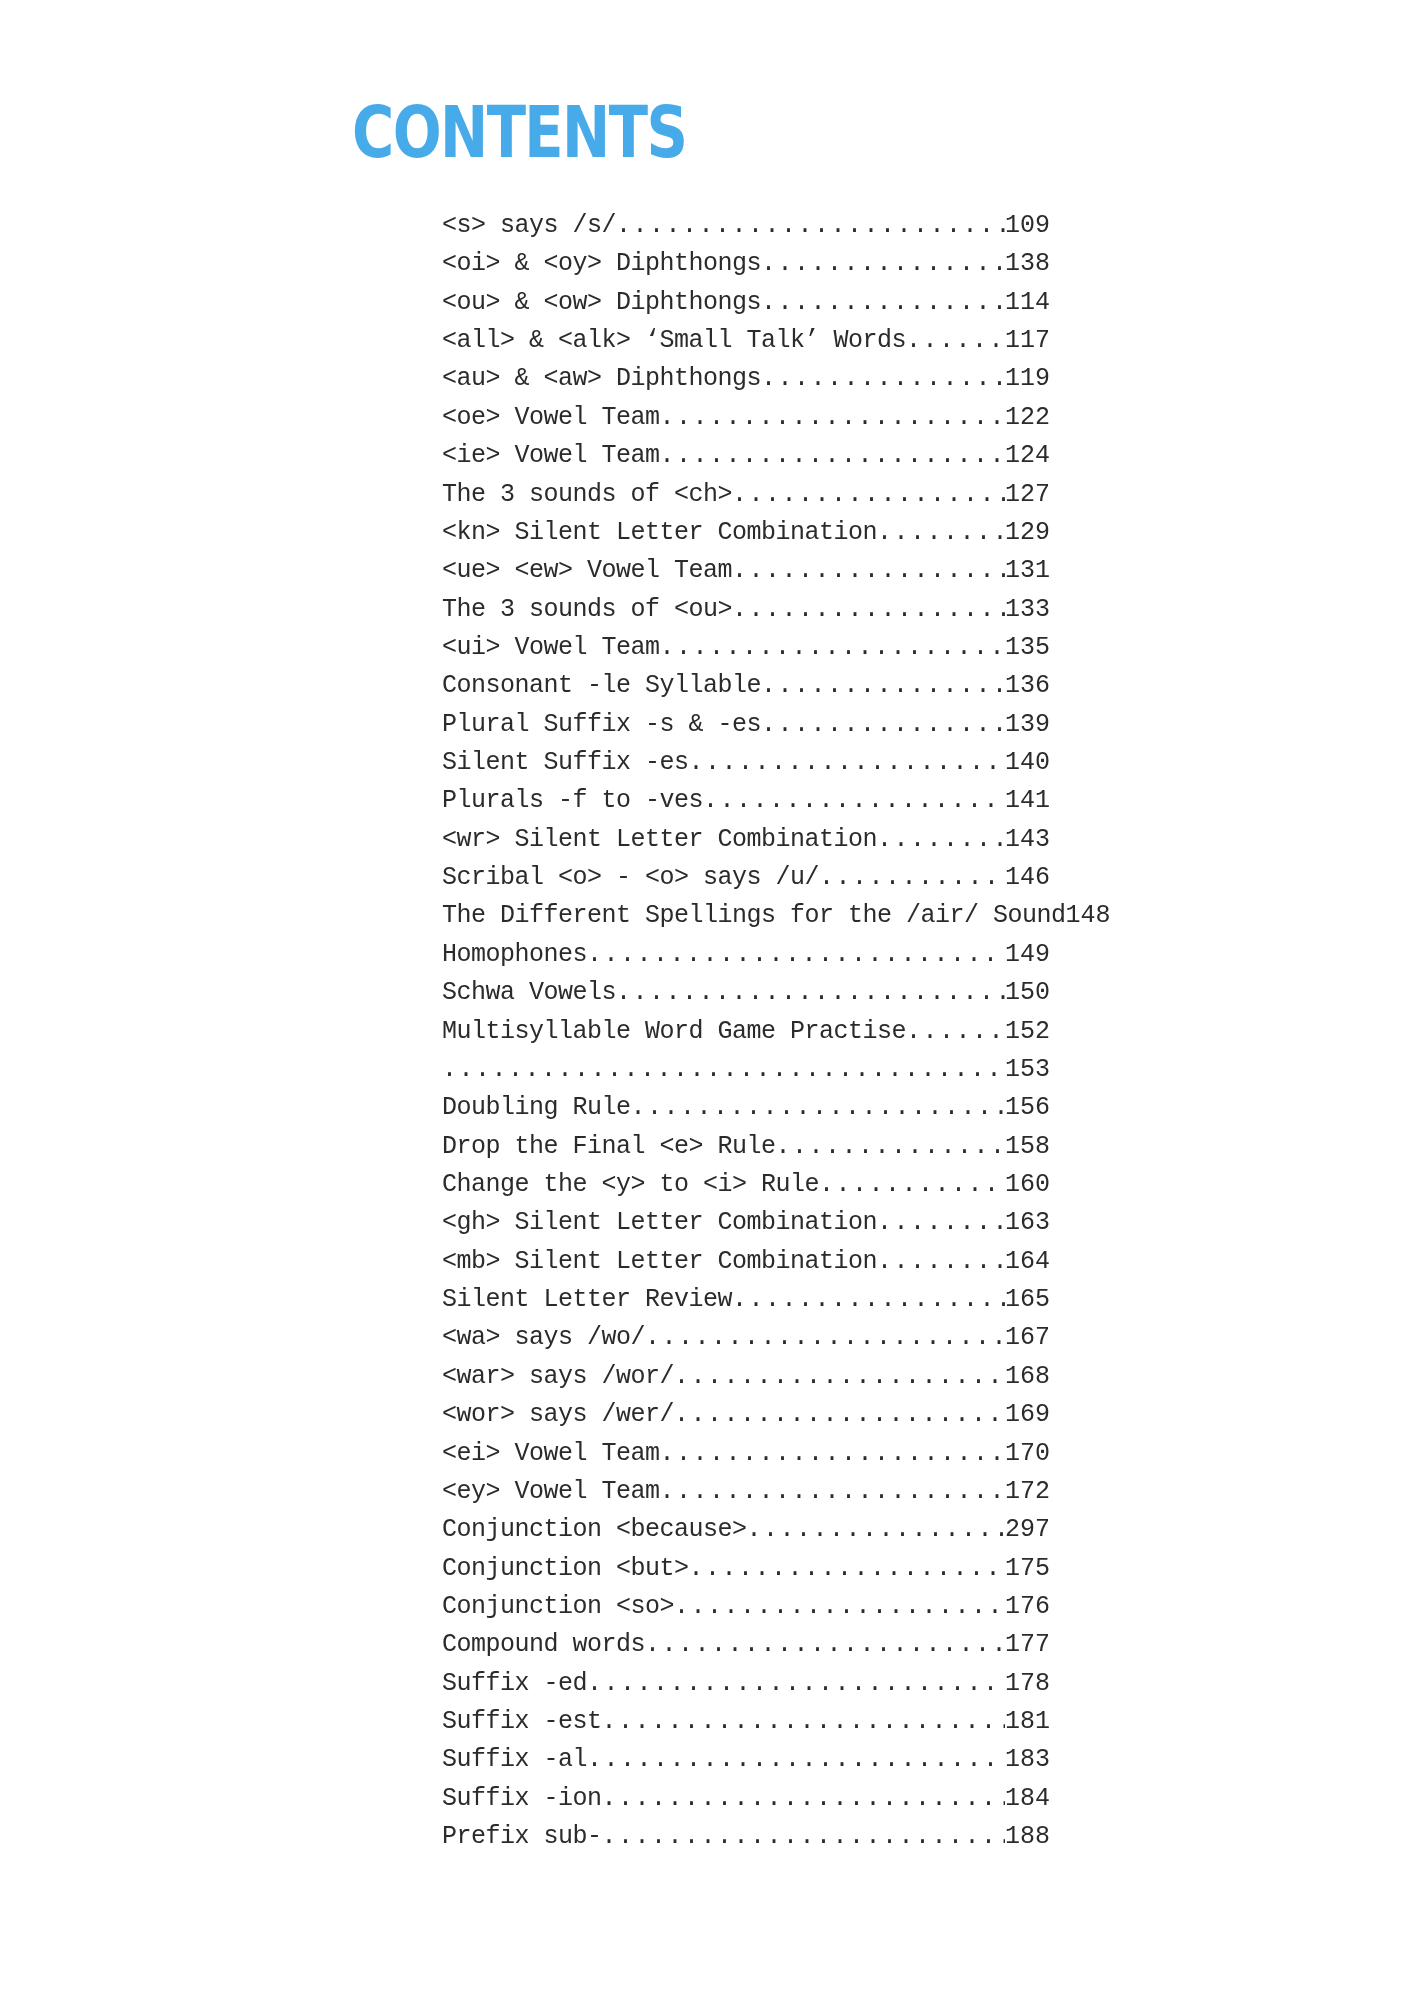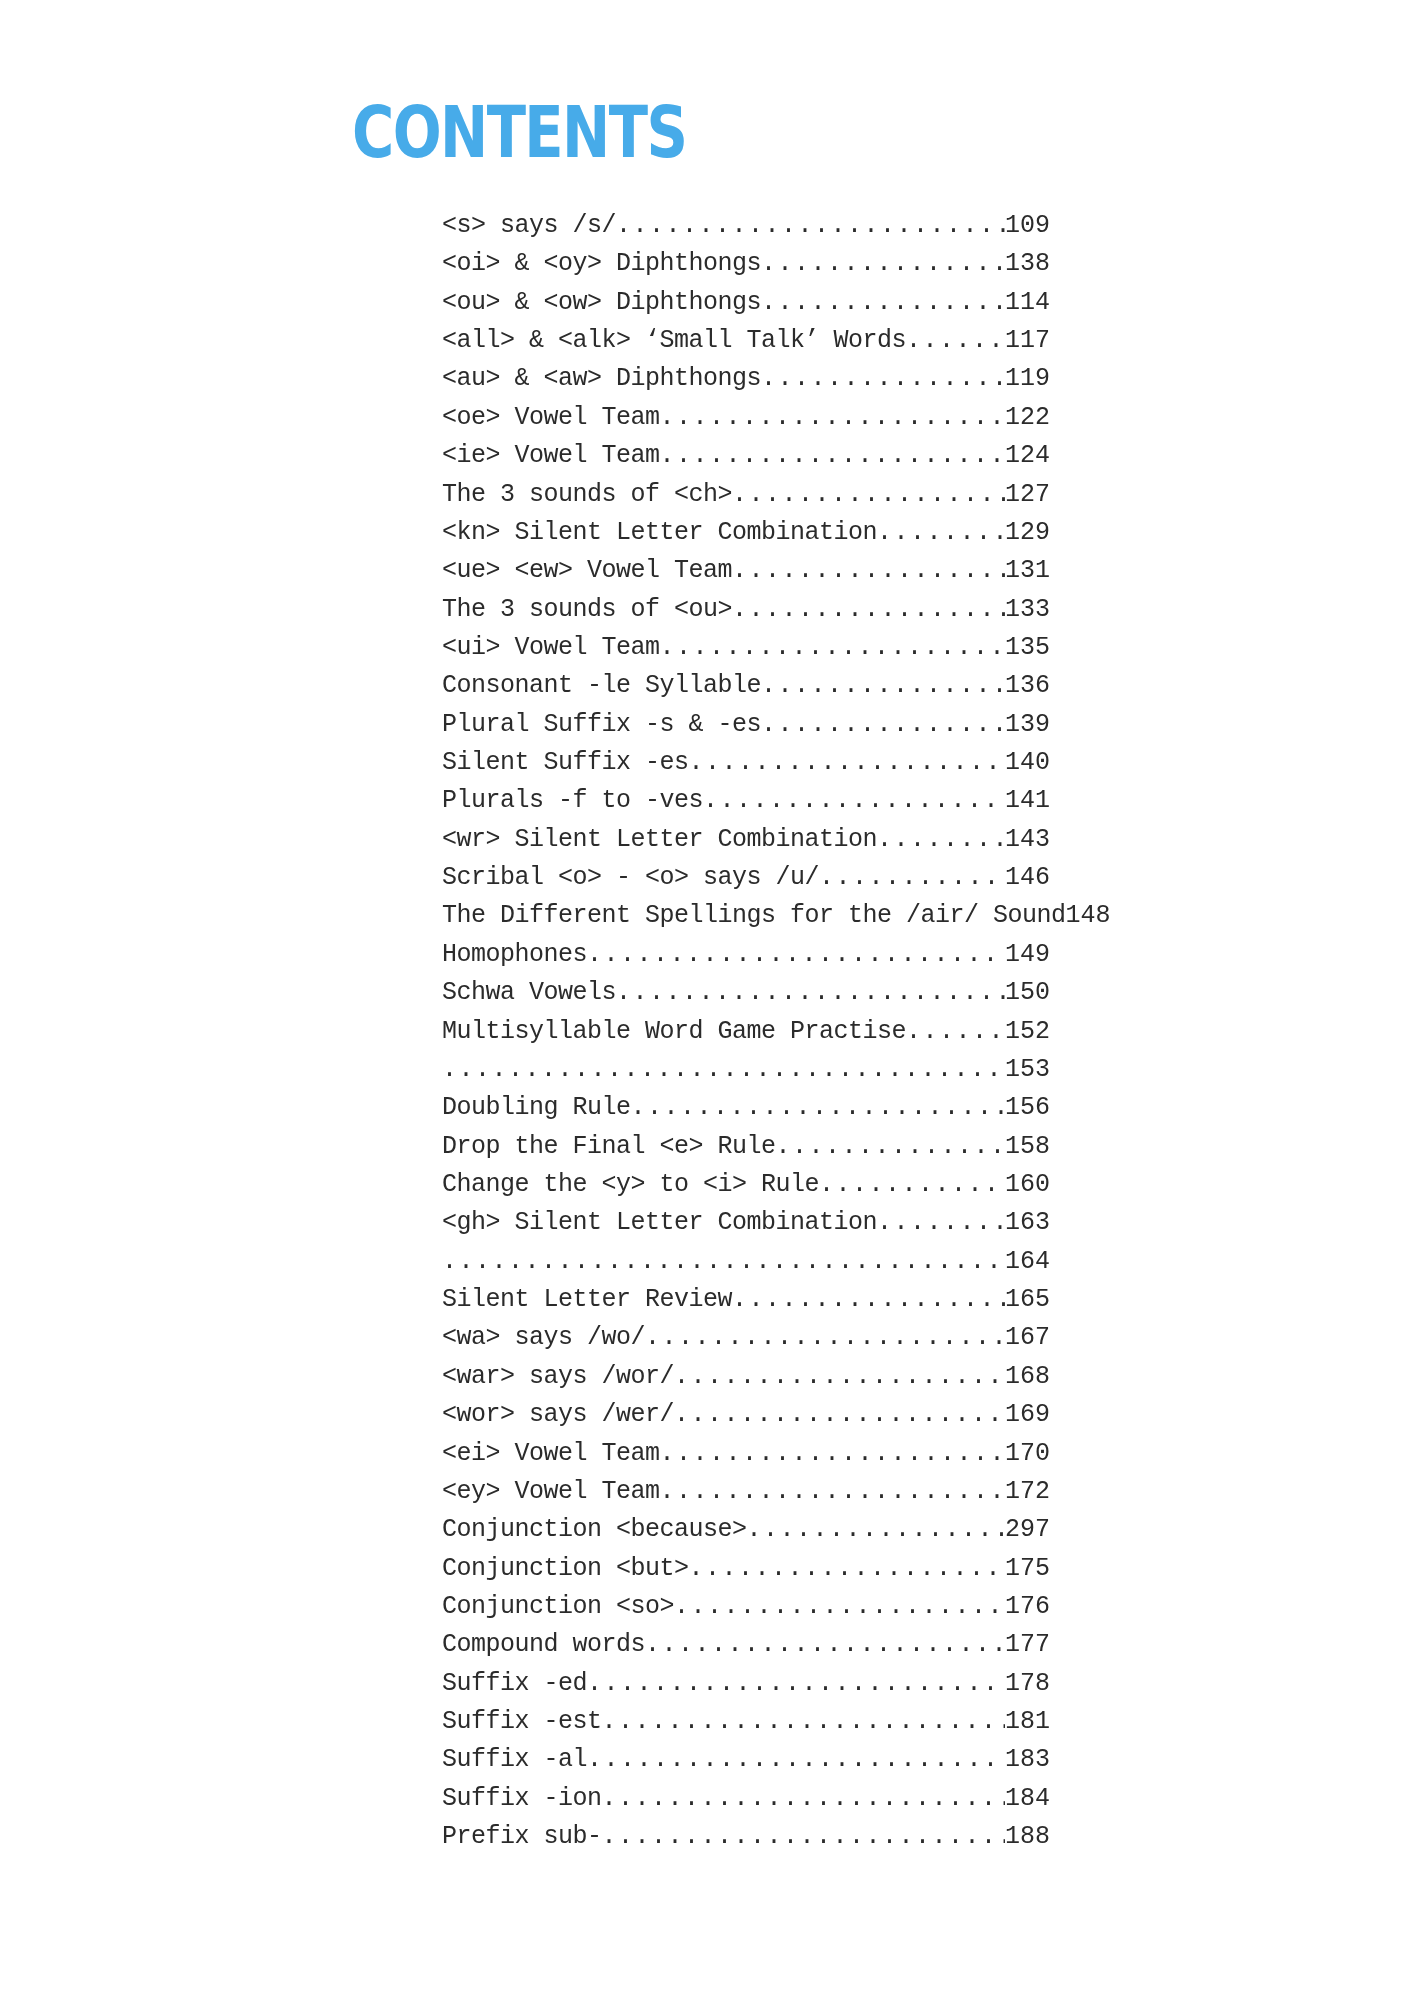--- a/index.html
+++ b/index.html
@@ -221,20 +221,21 @@
     <span class="toc-page">160</span>
   </div>
 
   <div class="toc-row">
     <span class="toc-label">&lt;gh&gt; Silent Letter Combination</span>
     <span class="toc-leader">....................................................................................................................................................................................</span>
     <span class="toc-page">163</span>
   </div>
 
   <div class="toc-row">
+    <span class="toc-label">&lt;mb&gt; Silent Letter Combination</span>
     <span class="toc-leader">....................................................................................................................................................................................</span>
     <span class="toc-page">164</span>
   </div>
 
   <div class="toc-row">
     <span class="toc-label">Silent Letter Review</span>
     <span class="toc-leader">....................................................................................................................................................................................</span>
     <span class="toc-page">165</span>
   </div>
 

